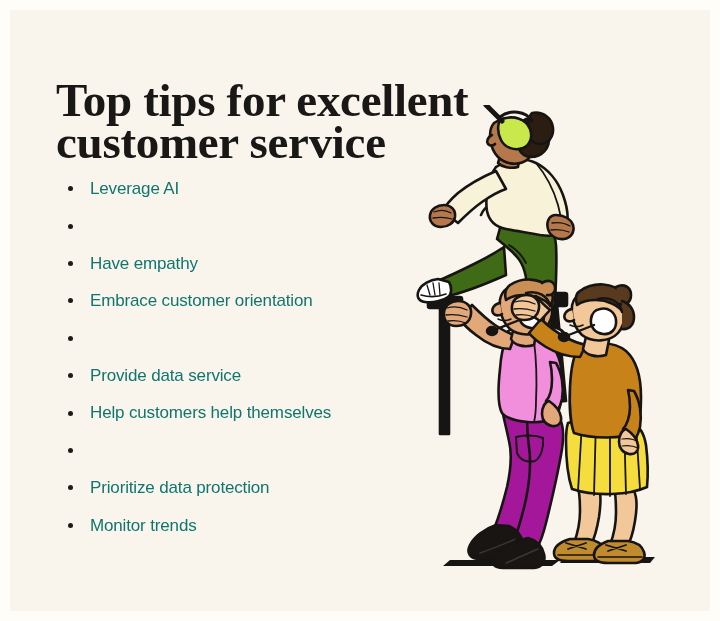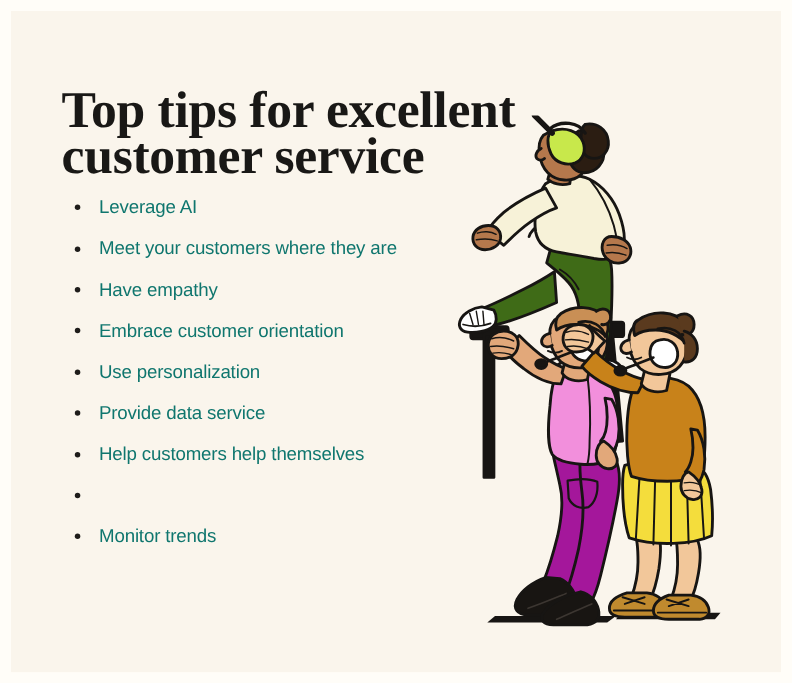--- a/index.html
+++ b/index.html
@@ -98,44 +98,46 @@
       <span class="title-line">customer service</span>
     </h1>
 
     <ul class="tips-list">
       <li class="tip-item">
         <span class="tip-bullet"></span>
         <span>Leverage AI</span>
       </li>
       <li class="tip-item">
         <span class="tip-bullet"></span>
-        <span>Meet your customers where they are</span>
       </li>
       <li class="tip-item">
         <span class="tip-bullet"></span>
         <span>Have empathy</span>
       </li>
       <li class="tip-item">
         <span class="tip-bullet"></span>
         <span>Embrace customer orientation</span>
       </li>
       <li class="tip-item">
         <span class="tip-bullet"></span>
-        <span>Use personalization</span>
       </li>
       <li class="tip-item">
         <span class="tip-bullet"></span>
         <span>Provide data service</span>
       </li>
       <li class="tip-item">
         <span class="tip-bullet"></span>
         <span>Help customers help themselves</span>
       </li>
       <li class="tip-item">
         <span class="tip-bullet"></span>
+      </li>
+      <li class="tip-item">
+        <span class="tip-bullet"></span>
+        <span>Prioritize data protection</span>
       </li>
       <li class="tip-item">
         <span class="tip-bullet"></span>
         <span>Monitor trends</span>
       </li>
     </ul>
 
     <div class="illustration">
       <svg viewBox="0 0 300 500" xmlns="http://www.w3.org/2000/svg">
         <g stroke="#171513" stroke-width="2.6" stroke-linejoin="round" stroke-linecap="round">

